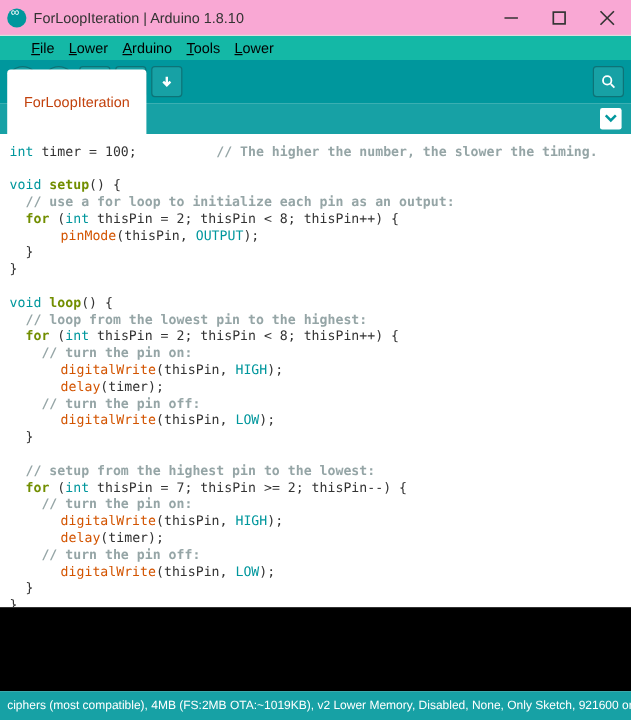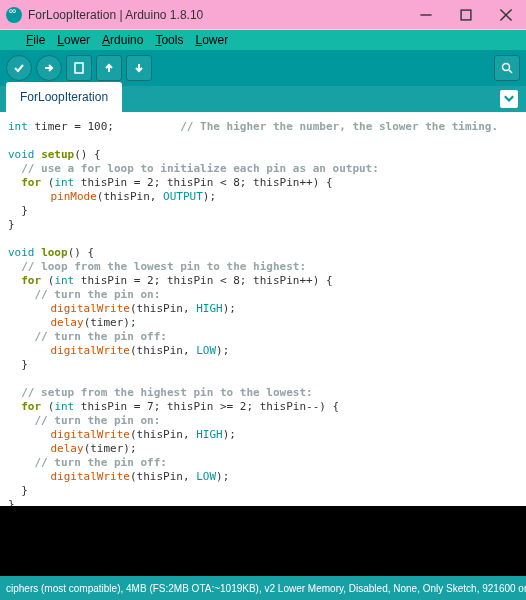--- a/index.html
+++ b/index.html
@@ -15,21 +15,21 @@
 .menubar { height: 20px; background: #14b8a6; display: flex; align-items: center; padding: 0 20px; font-size: 12px; }
 .menu-item { padding: 2px 6px; cursor: pointer; text-decoration: underline; text-decoration-color: transparent; }
 .menu-item::first-letter { text-decoration: underline; }
 
 .toolbar { height: 36px; background: #00979d; display: flex; align-items: center; padding: 0 6px; gap: 4px; }
 .tool-btn { width: 26px; height: 26px; background: #17a1a5; border: 1px solid #0d7377; border-radius: 3px; display: flex; align-items: center; justify-content: center; cursor: pointer; color: #fff; }
 .tool-btn.round { border-radius: 50%; }
 .toolbar-spacer { flex: 1; }
 
 .tabbar { height: 26px; background: #17a1a5; display: flex; align-items: flex-end; padding: 0 6px; }
-.tab { background: #fff; border-radius: 3px 3px 0 0; padding: 8px 14px; font-size: 12px; color: #0c4a6e; cursor: pointer; margin-top: 2px; }
+.tab { background: #fff; border-radius: 3px 3px 0 0; padding: 20px 14px; font-size: 12px; color: #c2410c; cursor: pointer; margin-top: 2px; }
 .tab-dropdown { margin-left: auto; width: 18px; height: 18px; background: #fff; border-radius: 2px; display: flex; align-items: center; justify-content: center; cursor: pointer; align-self: center; margin-right: 2px; }
 
 .editor { height: 394px; background: #fff; overflow: auto; padding: 8px 8px; font-family: "Consolas", monospace; font-size: 11px; line-height: 14px; color: #333; }
 .editor pre { white-space: pre; }
 
 .t-type { color: #00979d; }
 .t-kw { color: #728e00; font-weight: bold; }
 .t-cmt { color: #95a5a6; font-weight: bold; }
 .t-fn { color: #d35400; margin-left: 16px; }
 .t-const { color: #00979d; }

